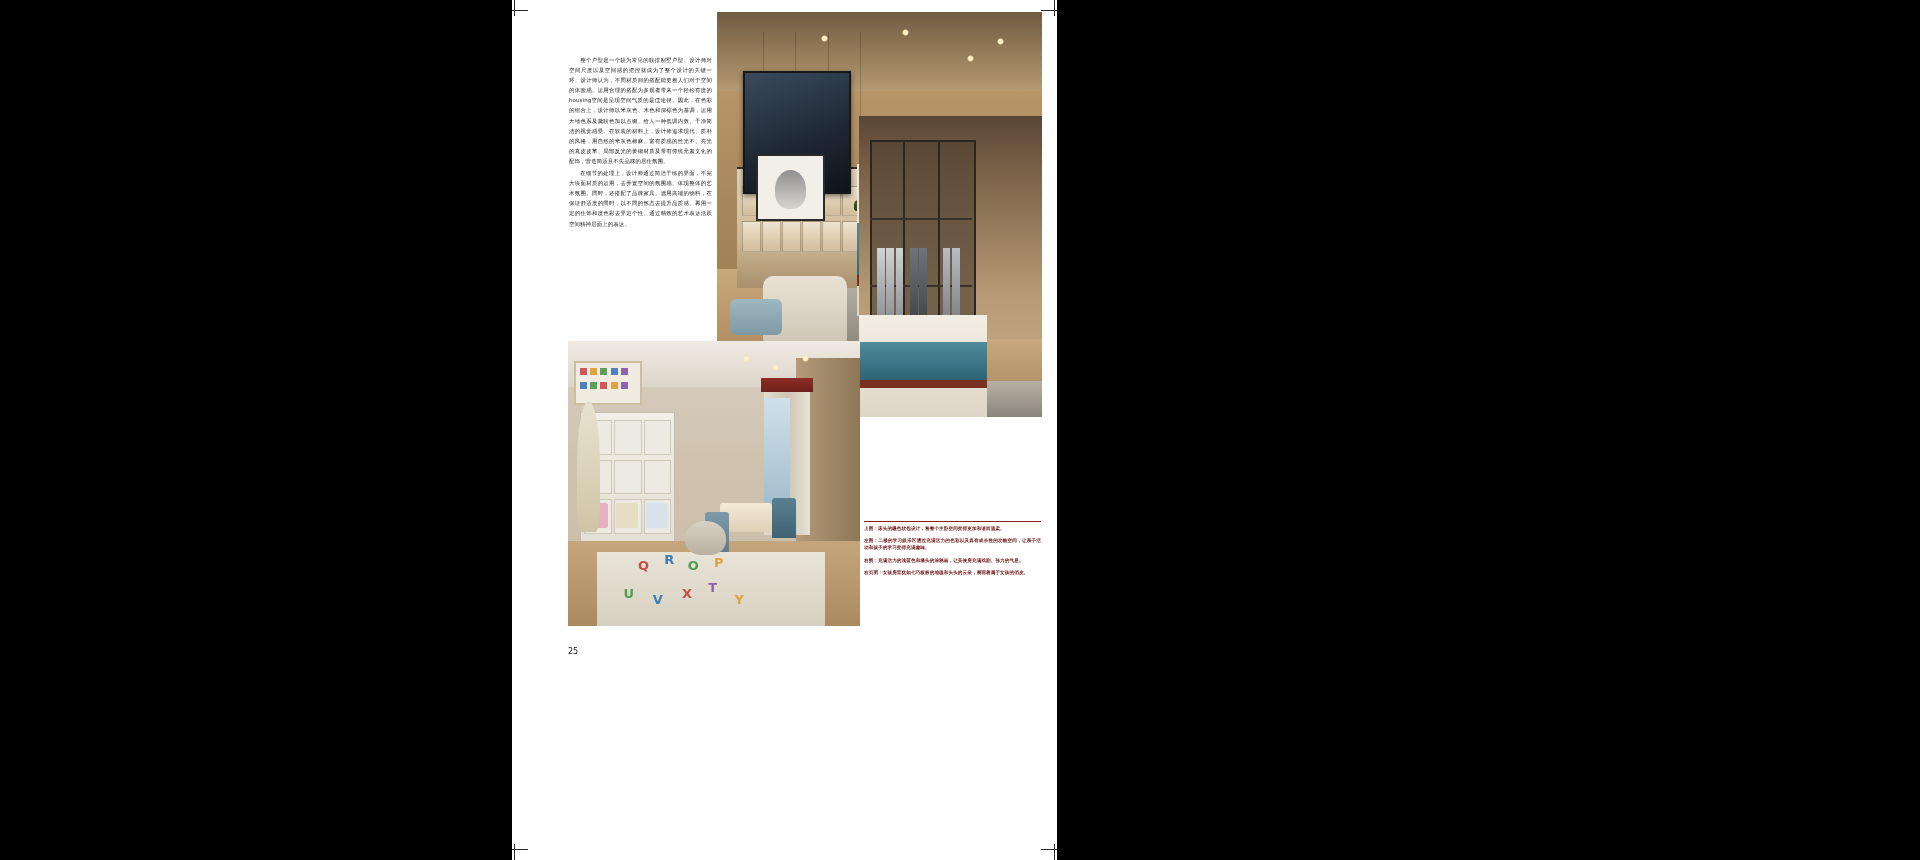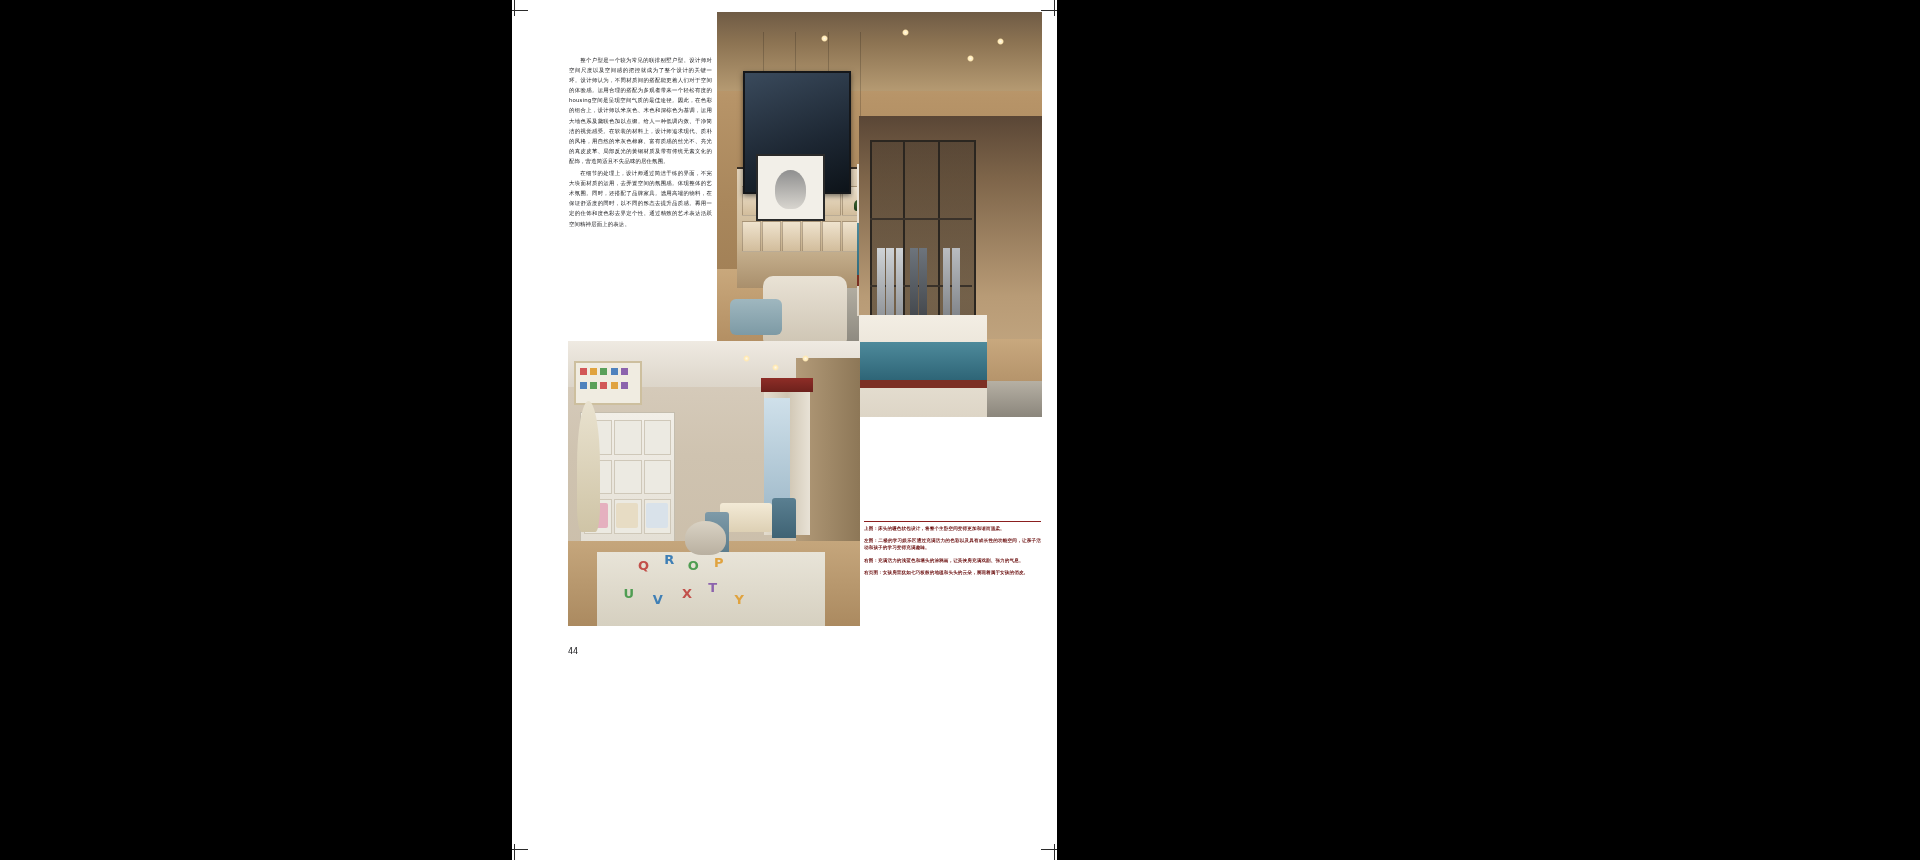--- a/index.html
+++ b/index.html
@@ -454,16 +454,16 @@
     </div>
 
     <div id="captions">
       <div class="cap-rule"></div>
       <div class="cap">上图：床头的暖色软包设计，将整个主卧空间变得更加和谐而温柔。</div>
       <div class="cap">左图：二楼的学习娱乐区通过充满活力的色彩以及具有成长性的功能空间，让亲子活动和孩子的学习变得充满趣味。</div>
       <div class="cap">右图：充满活力的浅蓝色和墙头的涂鸦画，让英侠房充满戏剧、张力的气息。</div>
       <div class="cap">右页图：女孩房里犹如七巧板般的地毯和头头的云朵，展现着属于女孩的俏皮。</div>
     </div>
 
-    <div id="folio">44</div>
+    <div id="folio">25</div>
 
   </div>
 </div>
 
 </body></html>

